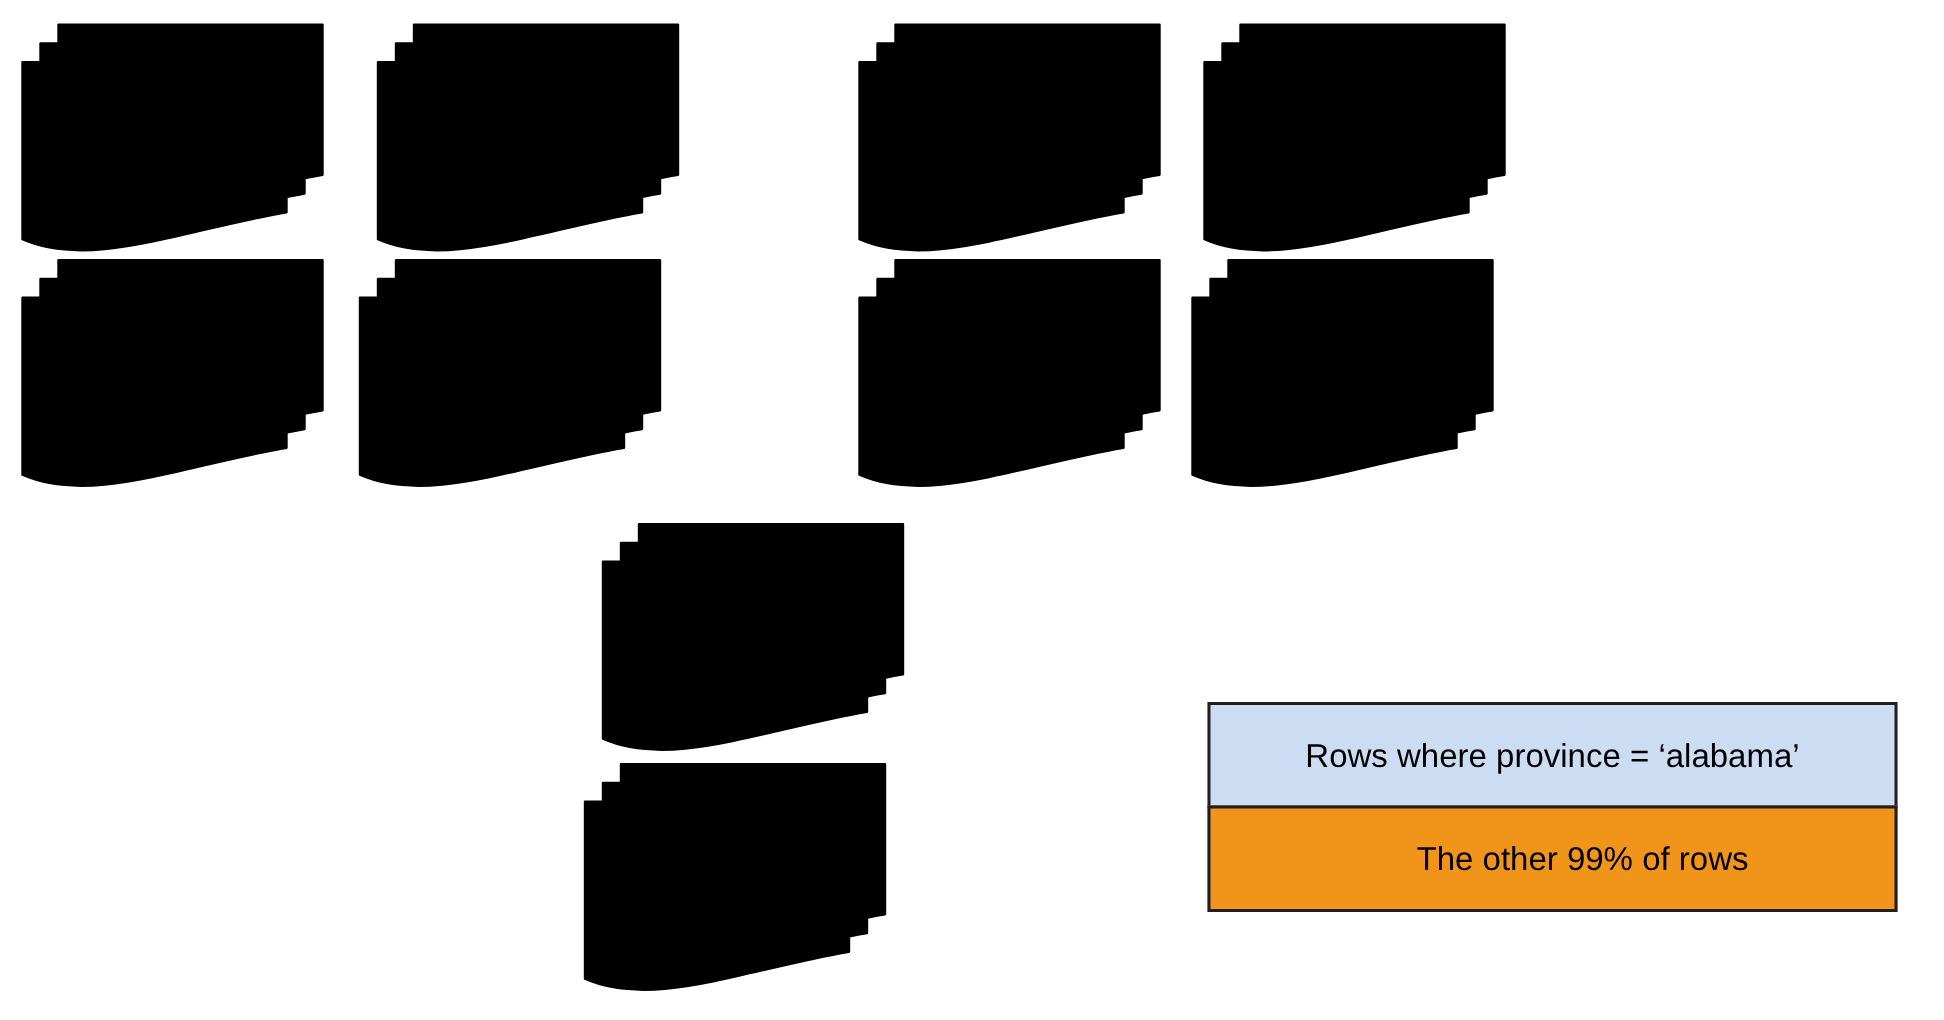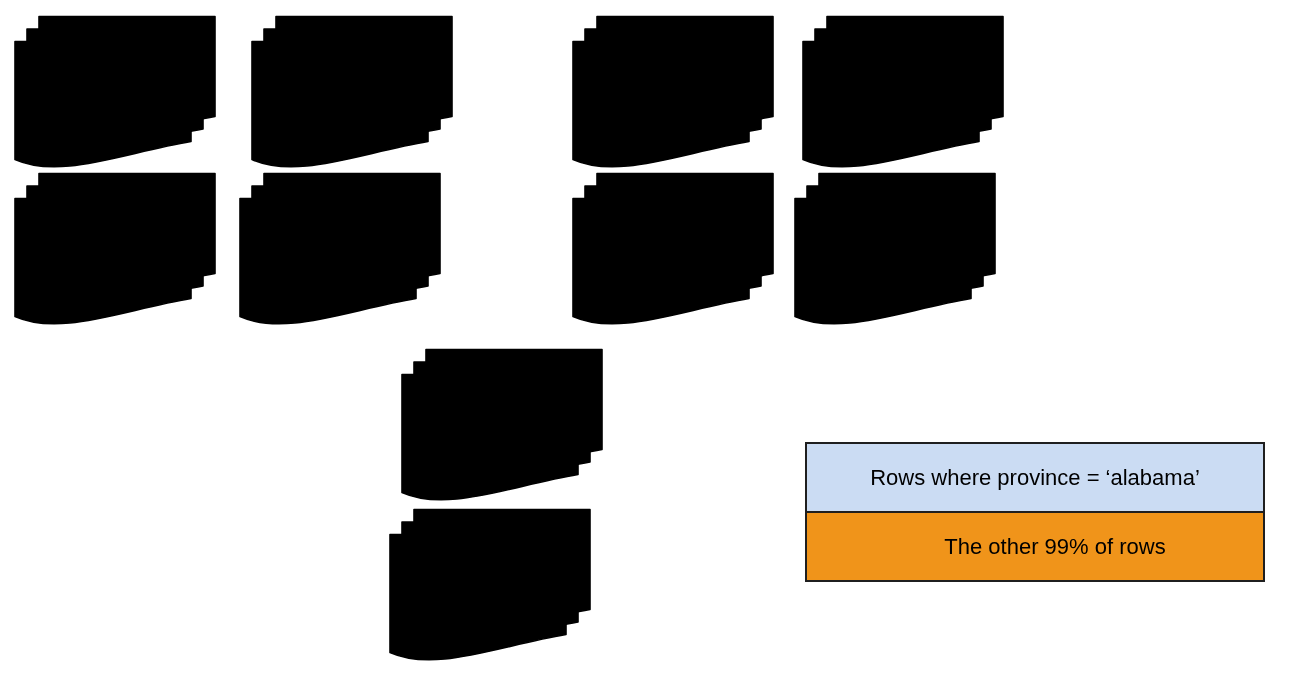--- a/index.html
+++ b/index.html
@@ -19,21 +19,21 @@
     stroke-width:1.6;
     stroke-linejoin:round;
   }
   .stack-label{
     position:absolute;left:0;top:25px;width:176px;height:100px;
     display:flex;align-items:center;justify-content:center;
     font-size:22px;line-height:1;white-space:nowrap;
   }
 
   
-  .legend{position:absolute;left:805px;top:442px;width:460px;}
+  .legend{position:absolute;left:805px;top:468px;width:460px;}
   .legend-row{
     box-sizing:border-box;height:71px;width:460px;
     border:2px solid var(--legend-border,#1f1f1f);
     display:flex;align-items:center;justify-content:center;
     font-size:22px;white-space:nowrap;
   }
   .legend-row + .legend-row{margin-top:-2px;}
   .legend-row[data-color="blue"]{background:var(--doc-blue,#cbdcf3);}
   .legend-row[data-color="orange"]{background:var(--doc-orange,#f0941a);padding-left:40px;}
 </style>

